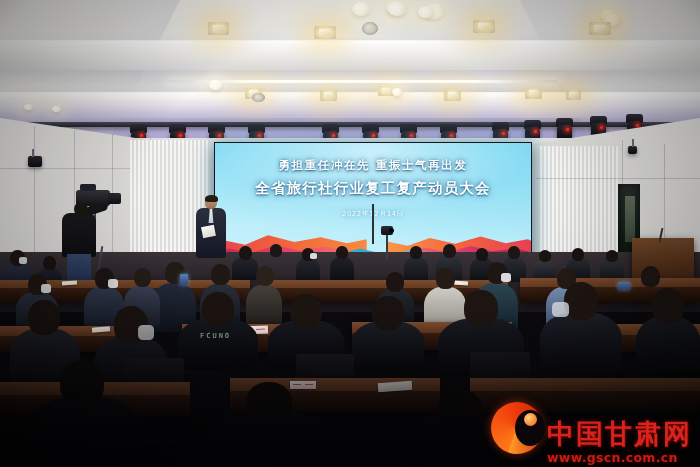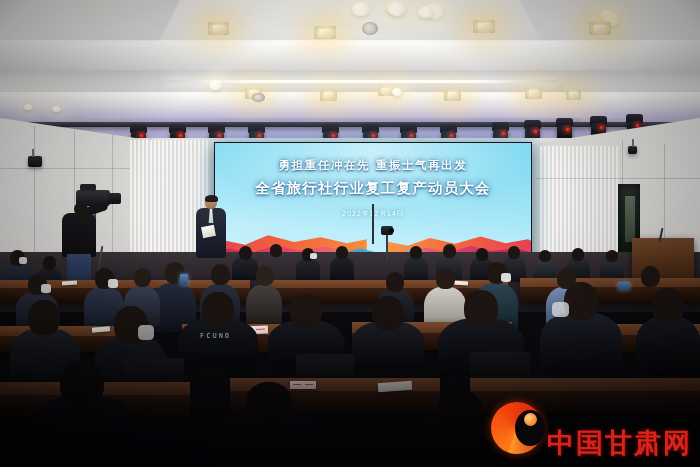--- a/index.html
+++ b/index.html
@@ -746,16 +746,17 @@
 
   <div class="fg-dark"></div>
   <div class="vignette"></div>
 
   <div class="watermark">
     <div class="wm-mark">
       <div class="wm-dot"></div>
     </div>
     <div class="wm-text">
       <div class="wm-cn">中国甘肃网</div>
+      <div class="wm-url">www.gscn.com.cn</div>
     </div>
   </div>
 
 </div>
 
 </body></html>

